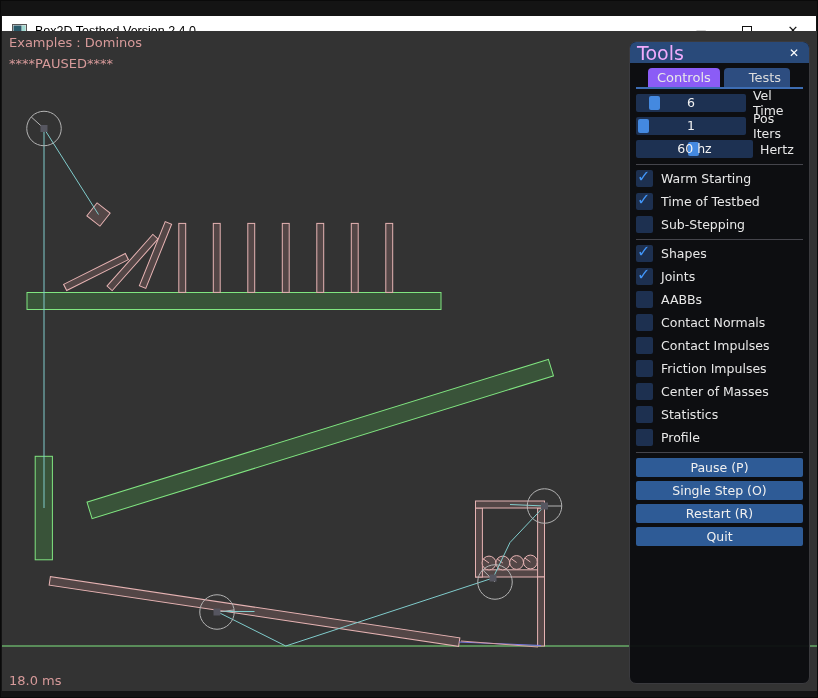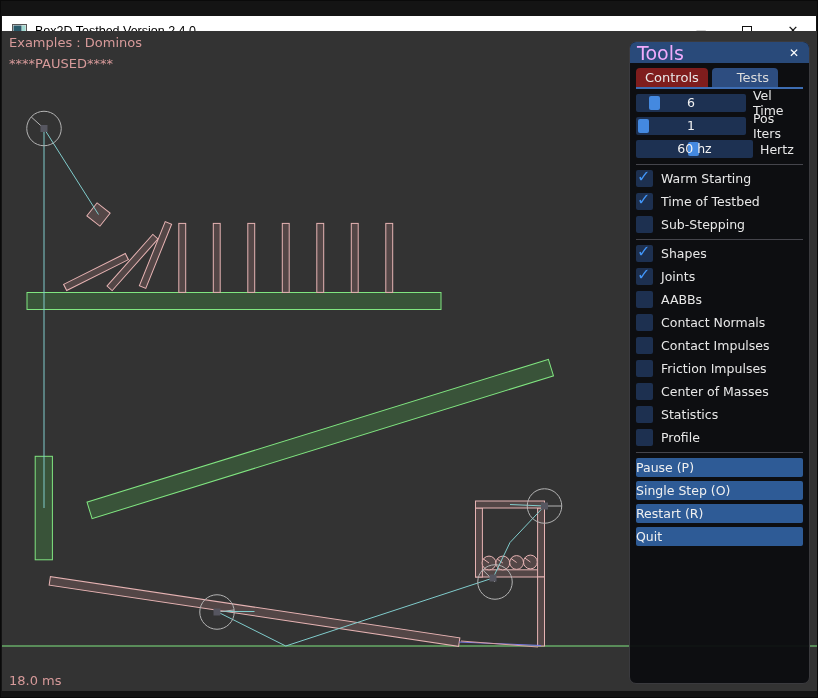--- a/index.html
+++ b/index.html
@@ -18,38 +18,38 @@
   .scene { position:absolute; left:0; top:0; }
 
   
   .tools { position:absolute; left:628px; top:40px; width:181px; height:643px; background:rgba(11,12,15,0.94); border:1px solid #3a3a3e; border-radius:7px; overflow:hidden; color:#e8e8e8; font-size:13px; }
   .tools-titlebar { height:21px; background:#294a7a; display:flex; align-items:center; padding:0 7px; }
   .tools-title { font-size:19px; color:#f0abfc; }
   .tools-close { margin-left:auto; color:#fff; font-size:12px; width:16px; text-align:center; cursor:default; }
   .tools-body { padding:5px 6px 0 6px; }
   .tabbar { display:flex; gap:4px; border-bottom:2px solid #3d6db3; }
   .tab { padding:2px 9px 2px 9px; border-radius:4px 4px 0 0; font-size:13px; }
-  .tab.active { background:#7f1d1d; }
+  .tab.active { background:#8b5cf6;margin-left:12px; }
   .tab.inactive { background:#2d4d80; color:#dcdcdc;padding-left:25px; }
 
   .slider-row { display:flex; align-items:center; margin-top:5px; height:18px; }
   .slider-track { position:relative; width:117px; height:18px; background:#1d3152; border-radius:2px; }
   .slider-grab { position:absolute; top:2px; width:11px; height:14px; background:#4489e0; border-radius:2px; }
   .slider-value { position:absolute; left:0; right:0; top:0; height:18px; line-height:18px; text-align:center; font-size:12.5px; color:#f2f2f2; }
   .slider-label { margin-left:7px; font-size:12.5px; }
 
   .sep { height:1px; background:#45454c; margin:6px 0 5px 0; }
 
   .cb-row { display:flex; align-items:center; height:17px; margin-bottom:6px; }
   .cb-box { width:17px; height:17px; background:#1d3050; border-radius:2px; position:relative; }
   .cb-box .mark { display:none; }
   .cb-box.on .mark { display:block; position:absolute; left:1px; top:-3px; color:#4296fa; font-size:16px; font-weight:bold; }
   .cb-label { margin-left:8px; font-size:12.5px; }
 
-  .btn { height:19px; margin-bottom:4px; background:#2e5b96; border-radius:2px; line-height:19px; font-size:12.5px; color:#f0f0f0; cursor:default; }
+  .btn { height:19px; margin-bottom:4px; background:#2e5b96; border-radius:2px; text-align:center; line-height:19px; font-size:12.5px; color:#f0f0f0; cursor:default; }
 </style>
 </head>
 <body>
 
 <div class="window">
 
   <div class="titlebar">
     <svg class="app-icon" viewBox="0 0 15 13">
       <rect x="0.5" y="0.5" width="14" height="12" fill="#e8e8e8" stroke="#555"></rect>
       <rect x="1.5" y="1.5" width="8" height="10" fill="#2a5a6a"></rect>

